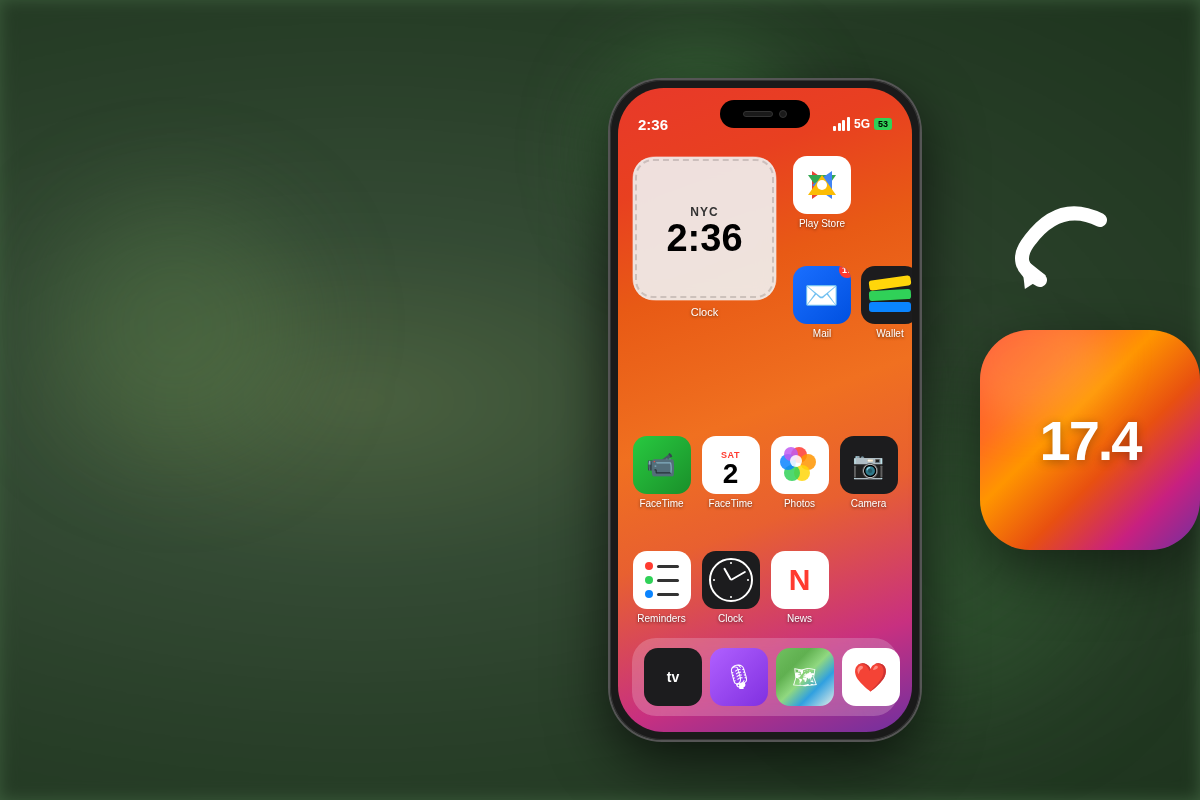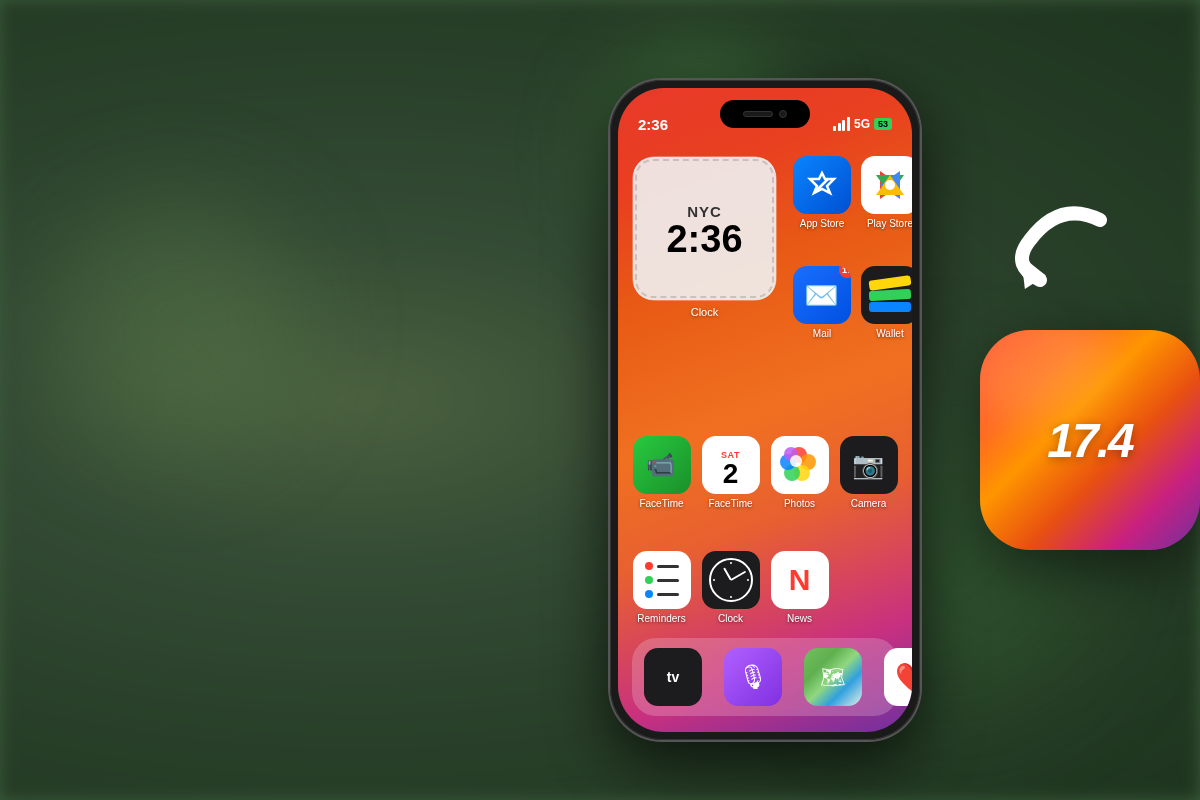--- a/index.html
+++ b/index.html
@@ -150,21 +150,21 @@
       position: absolute;
       inset: 0;
       border-radius: 20px;
       background: rgba(240,240,240,0.9);
       display: flex;
       flex-direction: column;
       align-items: center;
       justify-content: center;
     }
     .clock-city {
-      font-size: 15px;
+      font-size: 12px;
       font-weight: 600;
       color: #333;
       letter-spacing: 1px;
       margin-top: 4px;
     }
     .clock-time-large {
       font-size: 38px;
       font-weight: 800;
       color: #000;
       line-height: 1;
@@ -264,21 +264,21 @@
       position: absolute;
       bottom: 16px;
       left: 14px;
       right: 14px;
       background: rgba(255,255,255,0.2);
       backdrop-filter: blur(20px);
       border-radius: 24px;
       padding: 10px 12px;
       display: grid;
       grid-template-columns: repeat(4, 1fr);
-      gap: 22px;
+      gap: 8px;
     }
 
     
     .right-side {
       position: relative;
       display: flex;
       flex-direction: column;
       align-items: flex-start;
       gap: 40px;
       margin-top: -60px;
@@ -311,27 +311,26 @@
     .ios-badge::before {
       content: '';
       position: absolute;
       top: -30px; left: -30px;
       width: 160px; height: 120px;
       background: rgba(255,200,100,0.3);
       border-radius: 50%;
       filter: blur(20px);
     }
     .ios-version-text {
-      font-size: 48px;
+      font-size: 56px;
       font-weight: 800;
       color: #fff;
       letter-spacing: -2px;
       text-shadow: 0 2px 10px rgba(0,0,0,0.3);
       z-index: 1;
-      font-style: italic;
     }
 
     
     .wallet-icon-inner {
       display: flex;
       flex-direction: column;
       gap: 2px;
       padding: 4px;
       width: 100%;
       height: 100%;
@@ -529,29 +528,20 @@
         <div class="clock-widget">
           <div class="clock-dial">
             <div class="clock-ticks"></div>
             <span class="clock-city">NYC</span>
             <span class="clock-time-large">2:36</span>
           </div>
           <span class="widget-label">Clock</span>
         </div>
 
         <div style="position:absolute;top:10px;left:175px;right:14px;display:grid;grid-template-columns:repeat(2,1fr);gap:10px;">
-          <div class="app-icon-wrap">
-            <div class="app-icon icon-appstore">
-              <svg width="32" height="32" viewBox="0 0 32 32">
-                  <path d="M16 4L19 10H28L21 17L24 24L16 20L8 24L11 17L4 10H13Z" fill="none" stroke="white" stroke-width="2.5"></path>
-                  <line x1="10" y1="22" x2="22" y2="10" stroke="white" stroke-width="2.5"></line>
-                </svg>
-            </div>
-            <span class="app-label">App Store</span>
-          </div>
           <div class="app-icon-wrap">
             <div class="app-icon icon-playstore">
               <svg width="36" height="36" viewBox="0 0 36 36">
                 <polygon points="8,4 28,18 8,32" fill="#ea4335" transform="rotate(0,18,18)"></polygon>
                 <polygon points="8,4 28,18 8,32" fill="#34a853" transform="rotate(90,18,18)"></polygon>
                 <polygon points="8,4 28,18 8,32" fill="#4285f4" transform="rotate(180,18,18)"></polygon>
                 <polygon points="8,4 28,18 8,32" fill="#fbbc05" transform="rotate(270,18,18)"></polygon>
                 <circle cx="18" cy="18" r="5" fill="white"></circle>
               </svg>
             </div>

